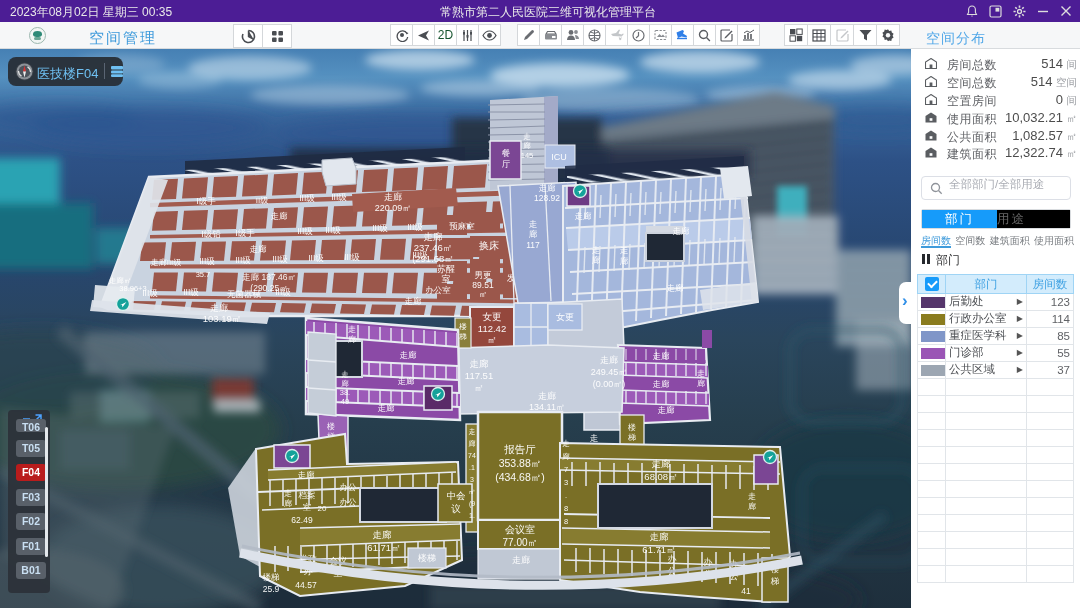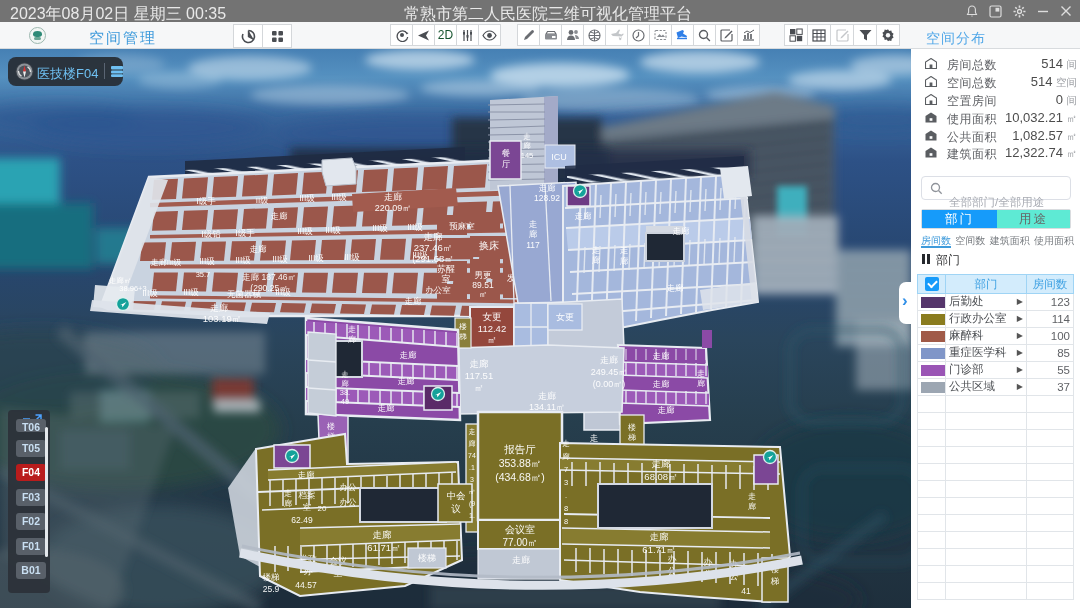--- a/index.html
+++ b/index.html
@@ -1,20 +1,20 @@
 <!DOCTYPE html>
 <html><head>
 <meta charset="utf-8">
 <style>
 *{margin:0;padding:0;box-sizing:border-box}
 html,body{width:1080px;height:608px;overflow:hidden;font-family:"Liberation Sans",sans-serif;background:#0d1523}
 #app{position:relative;width:1080px;height:608px}
 .abs{position:absolute}
 
-#topbar{left:0;top:0;width:1080px;height:22px;background:#737373;color:#e9e9e9;font-size:16px}
+#topbar{left:0;top:0;width:1080px;height:22px;background:#4c1d95;color:#e9e9e9;font-size:12px}
 #topbar .date{position:absolute;left:10px;top:4px}
 #topbar .title{position:absolute;left:16px;right:0;top:4px;text-align:center}
 #topbar .ticons{position:absolute;right:8px;top:0;height:22px;display:flex;align-items:center;gap:11px}
 
 #toolbar{left:0;top:22px;width:1080px;height:27px;background:#f6f7f8;border-bottom:1px solid #d8dbde}
 #toolbar .logo{position:absolute;left:29px;top:5px;width:17px;height:17px;border-radius:50%;background:#f2f6f4;border:1px solid #9db8b0}
 #toolbar .logo:before{content:"";position:absolute;left:3px;top:3px;width:9px;height:6px;border-radius:50% 50% 40% 40%;background:#2e8a77}
 #toolbar .logo:after{content:"";position:absolute;left:4px;top:9px;width:7px;height:3px;border-radius:2px;background:#6aa695}
 .mgmt{position:absolute;left:89px;top:7px;font-size:15px;color:#3f9bdb;letter-spacing:2px}
 .fenbu{position:absolute;left:926px;top:8px;font-size:14px;color:#52a8e8;letter-spacing:1px}
@@ -23,24 +23,24 @@
 .tbtn.w24{width:24px}.tbtn.w30{width:30px;height:24px}
 .tbtn svg{display:block}
 
 #sidebar{left:911px;top:49px;width:169px;height:559px;background:#fff;color:#333}
 .srow{position:absolute;left:14px;width:152px;height:18px;font-size:12.5px;color:#606266}
 .srow .ic{position:absolute;left:0;top:2px}
 .srow .lb{position:absolute;left:22px;top:1px;letter-spacing:.5px;font-size:12px}
 .srow .val{position:absolute;right:0;top:0;font-size:13px;color:#4c4c4c;text-align:right;white-space:nowrap}
 .srow .un{color:#9a9da2;font-size:10.5px}
 #search{position:absolute;left:10px;top:127px;width:150px;height:24px;border:1px solid #dcdfe6;border-radius:4px;background:#fff}
-#search .ph{position:absolute;left:27px;top:18px;font-size:11.5px;color:#a8abb2}
+#search .ph{position:absolute;left:27px;top:0;font-size:11.5px;color:#a8abb2}
 #tabs{position:absolute;left:10px;top:160px;width:150px;height:20px;border:1px solid #d9dcdf;border-radius:2px;font-size:12.5px}
 #tabs .t1{position:absolute;left:0;top:0;width:75px;height:18px;background:#169bfa;color:#fff;text-align:center;line-height:18px;letter-spacing:2px}
-#tabs .t2{position:absolute;left:75px;top:0;width:73px;height:18px;background:#5eead4;color:#666;text-align:center;line-height:18px;letter-spacing:2px}
+#tabs .t2{position:absolute;left:75px;top:0;width:73px;height:18px;background:#000000;color:#666;line-height:18px;letter-spacing:2px}
 #subtabs{position:absolute;left:10px;top:185px;width:153px;height:14px;font-size:10px;color:#787c80;display:flex;justify-content:space-between;white-space:nowrap}
 #subtabs .a{color:#3f9bdb;border-bottom:2px solid #3f9bdb;padding-bottom:2px}
 #deplab{position:absolute;left:11px;top:203px;font-size:12px;color:#303133}
 #deplab b{display:inline-block;width:3px;height:10px;background:#26292e;margin-right:2px}
 #deplab b+b{margin-right:6px}
 table.dep{position:absolute;left:6px;top:225px;width:156px;border-collapse:collapse;font-size:11.5px;color:#4c4f53;table-layout:fixed}
 table.dep td,table.dep th{border:1px solid #e1e5e9;height:17px;padding:0 3px;overflow:hidden;white-space:nowrap}
 table.dep col.c1{width:28px}table.dep col.c2{width:81px}table.dep col.c3{width:47px}
 table.dep thead td{background:#d3ecfc;color:#3da0e2;text-align:center;height:19px;border-color:#9fd4f5}
 table.dep td.num{text-align:right;color:#606266}
@@ -1043,27 +1043,20 @@
           </tr>
         <tr>
             <td>
               <span class="sw" style="background:#8a7c1f"></span>
             </td>
             <td>行政办公室<span class="arr">▶</span></td>
             <td class="num">114</td>
           </tr>
         <tr>
             <td>
-              <span class="sw" style="background:#a05a48"></span>
-            </td>
-            <td>麻醉科<span class="arr">▶</span></td>
-            <td class="num">100</td>
-          </tr>
-        <tr>
-            <td>
               <span class="sw" style="background:#8096c8"></span>
             </td>
             <td>重症医学科<span class="arr">▶</span></td>
             <td class="num">85</td>
           </tr>
         <tr>
             <td>
               <span class="sw" style="background:#9a55b5"></span>
             </td>
             <td>门诊部<span class="arr">▶</span></td>

